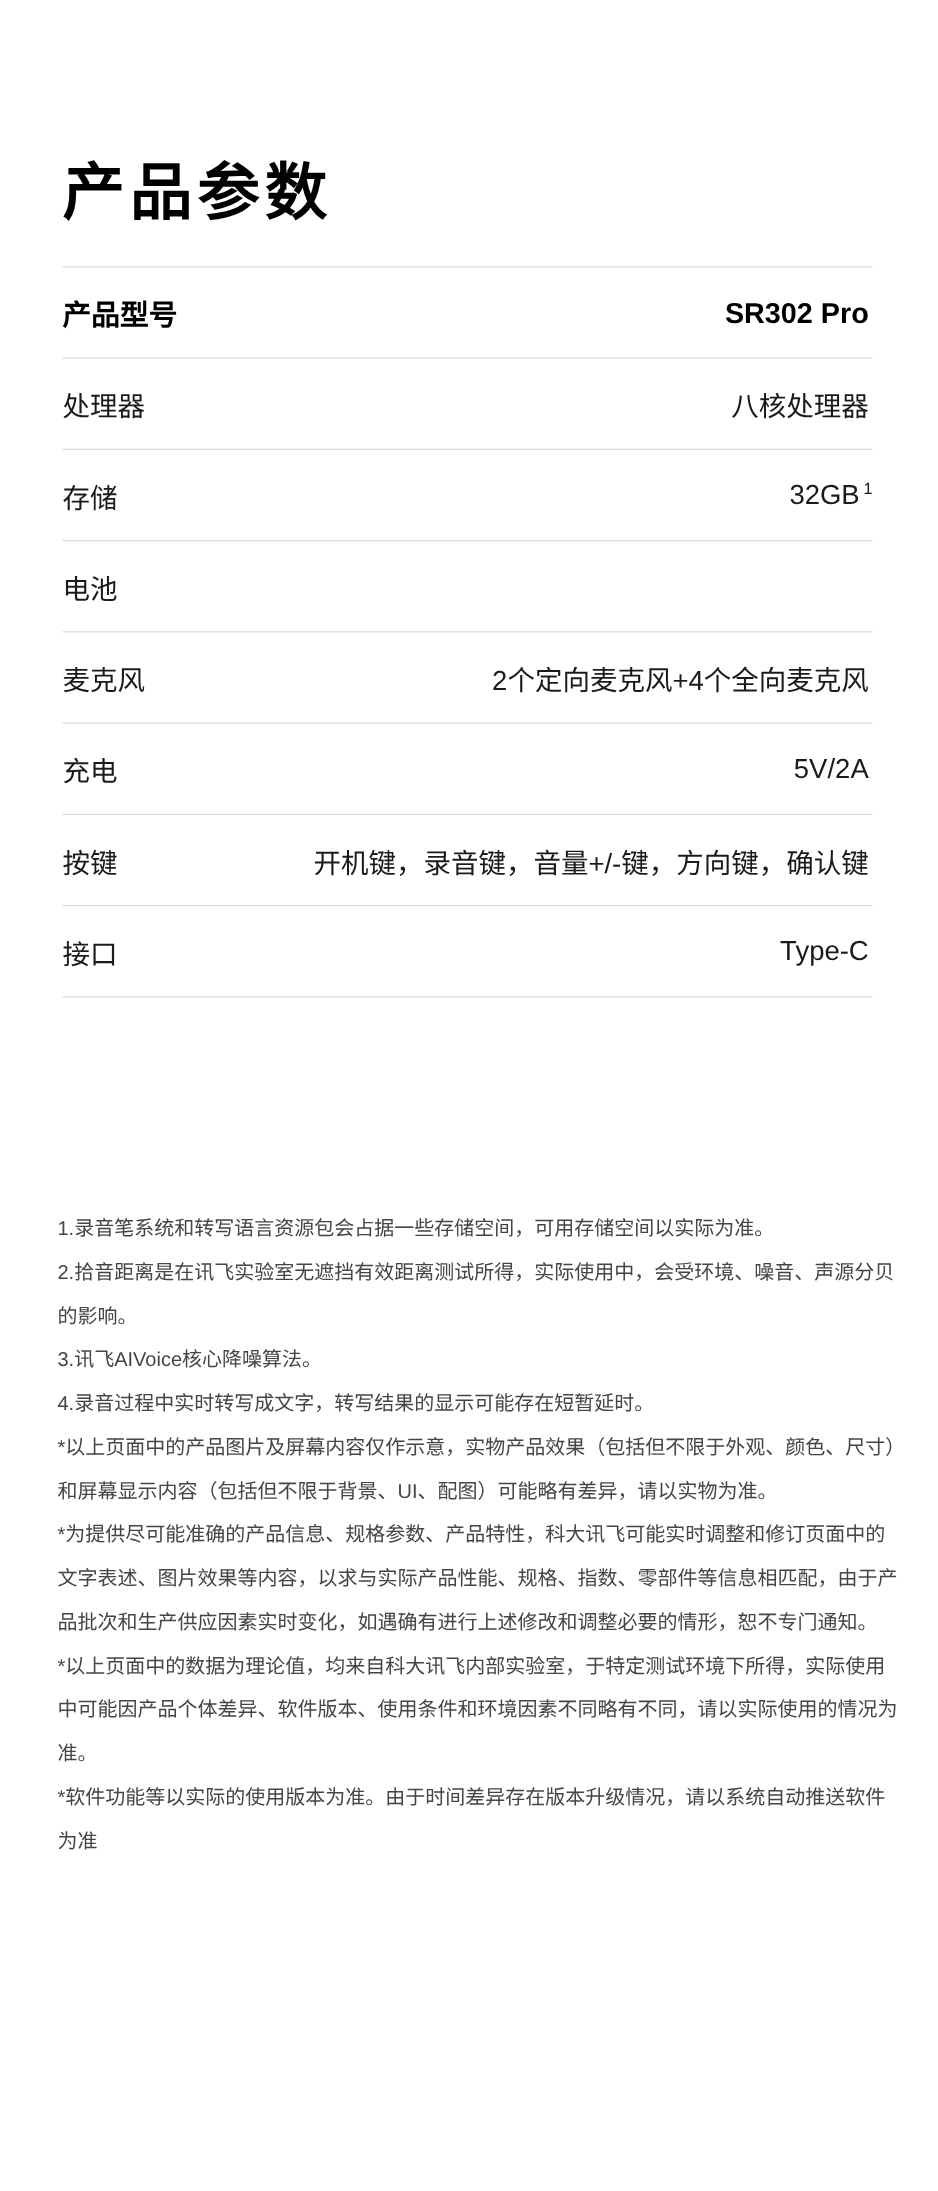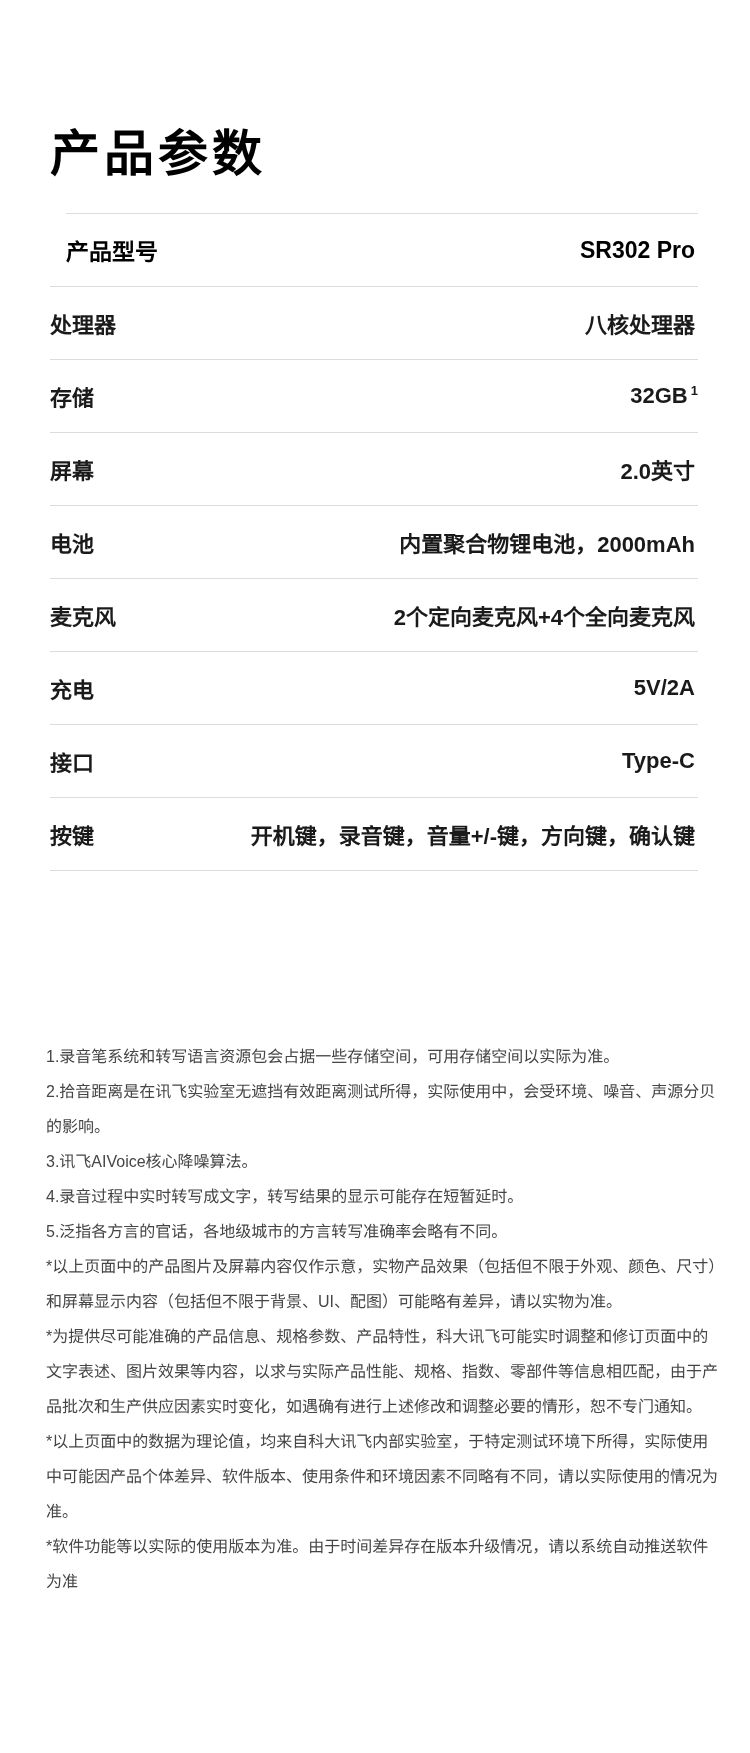--- a/index.html
+++ b/index.html
@@ -36,27 +36,25 @@
     border-bottom: 1px solid var(--divider);
   }
   .spec-row {
     display: flex;
     justify-content: space-between;
     align-items: center;
     height: 73px;
     border-top: 1px solid var(--divider);
     font-size: 22px;
     color: #1a1a1a;
-    font-weight: bold;
   }
   .spec-row.bold {
     font-weight: 700;
     font-size: 23px;
     color: #000000;
-    margin-left: 16px;
   }
   .spec-label {
     white-space: nowrap;
     margin-right: 24px;
   }
   .spec-value {
     text-align: center;
   }
   .value-sup {
     font-size: 13px;
@@ -89,61 +87,55 @@
     <div class="spec-row">
       <div class="spec-label">处理器</div>
       <div class="spec-value"><span class="value-text">八核处理器</span><sup class="value-sup"></sup></div>
     </div>
 
     <div class="spec-row">
       <div class="spec-label">存储</div>
       <div class="spec-value"><span class="value-text">32GB</span><sup class="value-sup">1</sup></div>
     </div>
 
-    <div class="spec-row">
-      <div class="spec-label">屏幕</div>
-      <div class="spec-value"><span class="value-text">2.0英寸</span><sup class="value-sup"></sup></div>
-    </div>
 
     <div class="spec-row">
       <div class="spec-label">电池</div>
-      <div class="spec-value"><span class="value-text">内置聚合物锂电池，2000mAh</span><sup class="value-sup"></sup></div>
     </div>
 
     <div class="spec-row">
       <div class="spec-label">麦克风</div>
       <div class="spec-value"><span class="value-text">2个定向麦克风+4个全向麦克风</span><sup class="value-sup"></sup></div>
     </div>
 
     <div class="spec-row">
       <div class="spec-label">充电</div>
       <div class="spec-value"><span class="value-text">5V/2A</span><sup class="value-sup"></sup></div>
     </div>
 
     <div class="spec-row">
-      <div class="spec-label">接口</div>
-      <div class="spec-value"><span class="value-text">Type-C</span><sup class="value-sup"></sup></div>
+      <div class="spec-label">按键</div>
+      <div class="spec-value"><span class="value-text">开机键，录音键，音量+/-键，方向键，确认键</span><sup class="value-sup"></sup></div>
     </div>
 
     <div class="spec-row">
-      <div class="spec-label">按键</div>
-      <div class="spec-value"><span class="value-text">开机键，录音键，音量+/-键，方向键，确认键</span><sup class="value-sup"></sup></div>
+      <div class="spec-label">接口</div>
+      <div class="spec-value"><span class="value-text">Type-C</span><sup class="value-sup"></sup></div>
     </div>
   </div>
 
   <div class="notes" id="notes">
     <p class="note">1.录音笔系统和转写语言资源包会占据一些存储空间，可用存储空间以实际为准。</p>
 
     <p class="note">2.拾音距离是在讯飞实验室无遮挡有效距离测试所得，实际使用中，会受环境、噪音、声源分贝的影响。</p>
 
     <p class="note">3.讯飞AIVoice核心降噪算法。</p>
 
     <p class="note">4.录音过程中实时转写成文字，转写结果的显示可能存在短暂延时。</p>
 
-    <p class="note">5.泛指各方言的官话，各地级城市的方言转写准确率会略有不同。</p>
 
     <p class="note">*以上页面中的产品图片及屏幕内容仅作示意，实物产品效果（包括但不限于外观、颜色、尺寸）和屏幕显示内容（包括但不限于背景、UI、配图）可能略有差异，请以实物为准。</p>
 
     <p class="note">*为提供尽可能准确的产品信息、规格参数、产品特性，科大讯飞可能实时调整和修订页面中的文字表述、图片效果等内容，以求与实际产品性能、规格、指数、零部件等信息相匹配，由于产品批次和生产供应因素实时变化，如遇确有进行上述修改和调整必要的情形，恕不专门通知。</p>
 
     <p class="note">*以上页面中的数据为理论值，均来自科大讯飞内部实验室，于特定测试环境下所得，实际使用中可能因产品个体差异、软件版本、使用条件和环境因素不同略有不同，请以实际使用的情况为准。</p>
 
     <p class="note">*软件功能等以实际的使用版本为准。由于时间差异存在版本升级情况，请以系统自动推送软件为准</p>
   </div>
 

